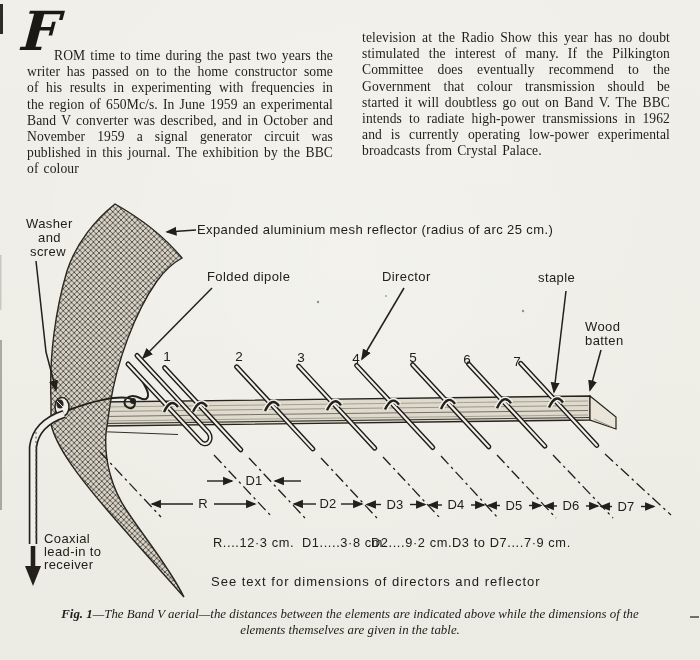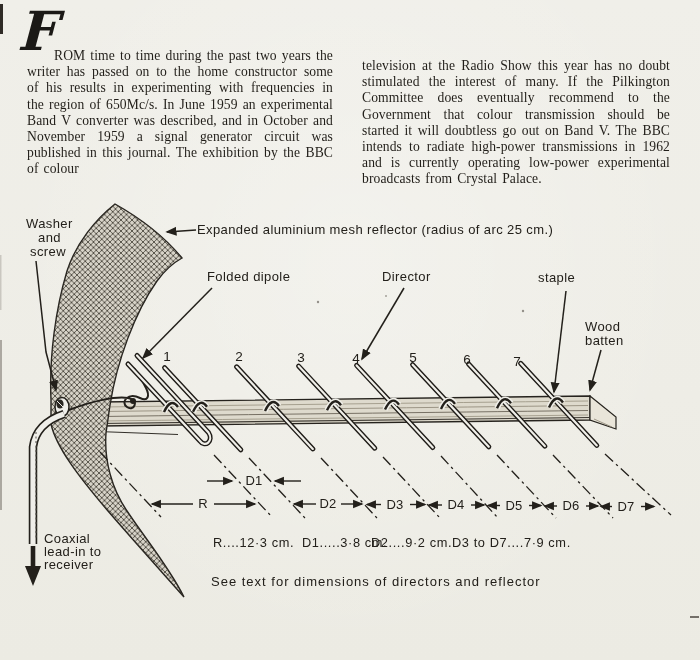--- a/index.html
+++ b/index.html
@@ -19,21 +19,21 @@
     position:absolute;
     font-size:13.6px;
     line-height:16.2px;
     color:#211e19;
     text-align:justify;
     text-justify:inter-word;
     letter-spacing:.1px;
     word-spacing:1.5px;
   }
   .col-left{left:27px;top:48px;width:306px;text-indent:27px;}
-  .col-right{left:362px;top:30px;width:308px;margin-top:28px;}
+  .col-right{left:362px;top:30px;width:308px;}
   .dropcap{
     position:absolute;left:22px;top:4px;
     font-family:"DejaVu Serif", serif;
     font-style:italic;font-weight:bold;
     font-size:54px;line-height:54px;color:#1b1916;
     transform:skewX(-4deg);
   }
   svg.diagram{position:absolute;left:0;top:0;}
   .dlabel{
     font-family:"Liberation Sans", sans-serif;
@@ -266,14 +266,18 @@
     <text class="ddim" x="626" y="511" text-anchor="middle">D7</text>
 
     <text class="dmeas" x="213" y="547">R....12·3 cm.</text>
     <text class="dmeas" x="302" y="547">D1.....3·8 cm.</text>
     <text class="dmeas" x="371" y="547">D2....9·2 cm.</text>
     <text class="dmeas" x="452" y="547">D3 to D7....7·9 cm.</text>
 
     <text class="dlabel" x="211" y="586" style="letter-spacing:1px;">See text for dimensions of directors and reflector</text>
   </svg>
 
+  <div class="caption">
+    <div class="cap1"><span class="fig">Fig. 1</span><span>—The Band V aerial—the distances between the elements are indicated above while the dimensions of the</span></div>
+    <div class="cap2">elements themselves are given in the table.</div>
+  </div>
 
 </div>
 
 </body></html>

